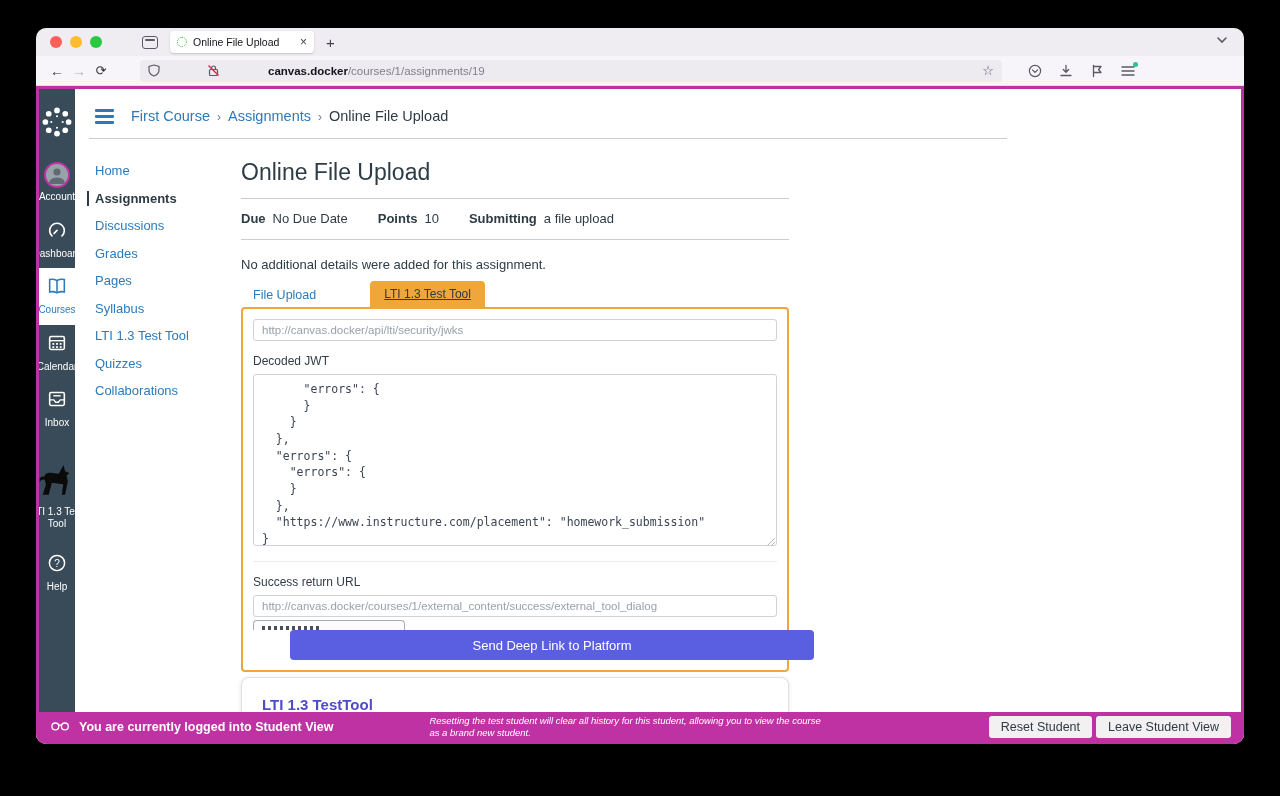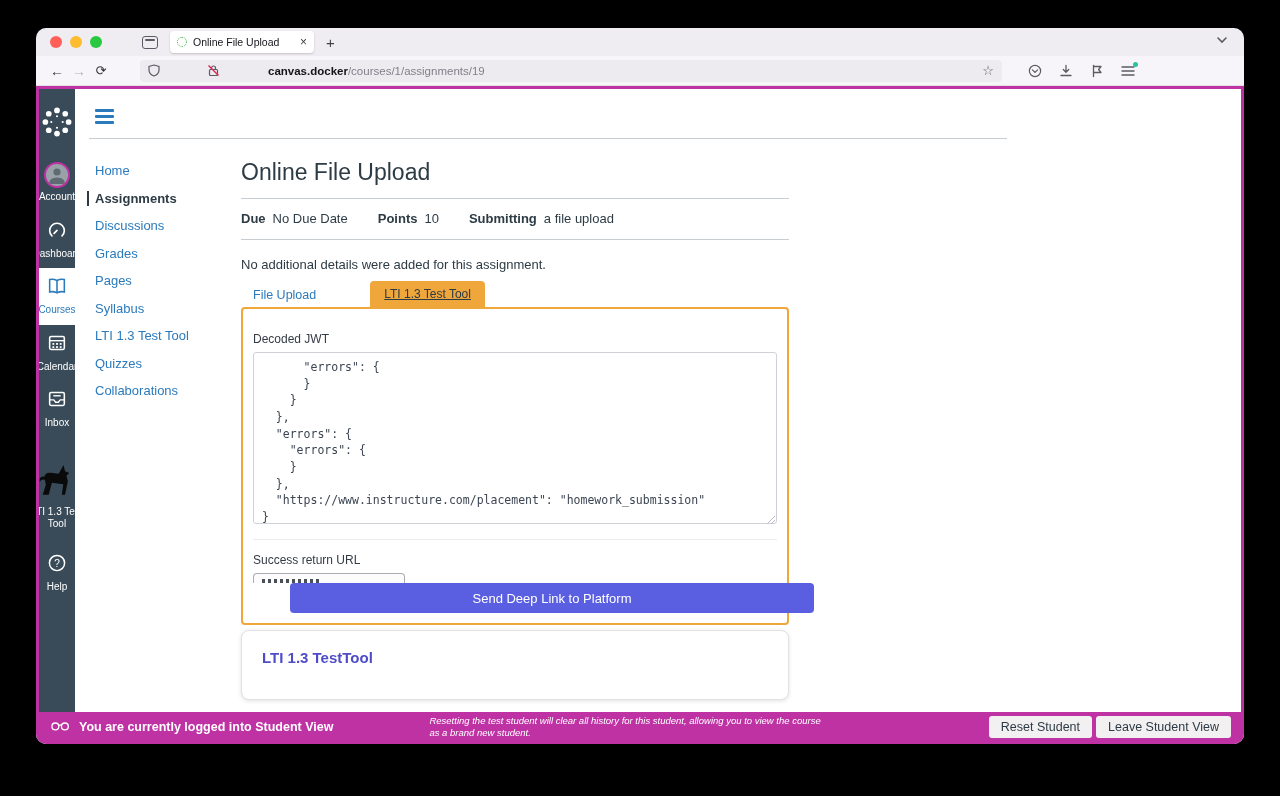--- a/index.html
+++ b/index.html
@@ -297,20 +297,23 @@
           </div>
         </div>
 
         <div class="main">
           <div class="crumb-row">
             <span class="hamburger">
                 <span></span>
                 <span></span>
                 <span></span>
               </span>
+            <span class="breadcrumb">
+              <a href="#">First Course</a><span class="crumb-sep">›</span><a href="#">Assignments</a><span class="crumb-sep">›</span><span class="crumb-current">Online File Upload</span>
+            </span>
           </div>
           <div class="header-divider"></div>
 
           <div class="body-cols">
 
             <div class="course-nav">
               <div class="cnav-item"><a href="#">Home</a></div>
               <div class="cnav-item active"><a href="#">Assignments</a></div>
               <div class="cnav-item"><a href="#">Discussions</a></div>
               <div class="cnav-item"><a href="#">Grades</a></div>
@@ -331,36 +334,38 @@
               </div>
               <div class="rule" style="margin-top:13px;"></div>
               <div class="note">No additional details were added for this assignment.</div>
 
               <div class="tabs">
                 <a href="#" class="tab-link">File Upload</a>
                 <span class="tab-active">LTI 1.3 Test Tool</span>
               </div>
 
               <div class="tool-panel">
+                <input class="ti" placeholder="http://canvas.docker/api/lti/security/jwks" style="">
                 <div class="fld-label">Decoded JWT</div>
                 <div class="jwt-wrap">
                   <textarea class="jwt" spellcheck="false" style="">      "errors": {
       }
     }
   },
   "errors": {
     "errors": {
     }
   },
   "https://www.instructure.com/placement": "homework_submission"
 }</textarea>
                   <span class="resize-handle"></span>
                 </div>
                 <div class="panel-hr"></div>
                 <div class="fld-label">Success return URL</div>
+                <input class="ti" placeholder="http://canvas.docker/courses/1/external_content/success/external_tool_dialog" style="">
                 <div class="partial-input">
                     <span class="partial-marks"></span>
                   </div>
                 <button class="send-btn">Send Deep Link to Platform</button>
               </div>
 
               <div class="tool-card">
                 <div class="tool-card-title">LTI 1.3 TestTool</div>
               </div>
             </div>

